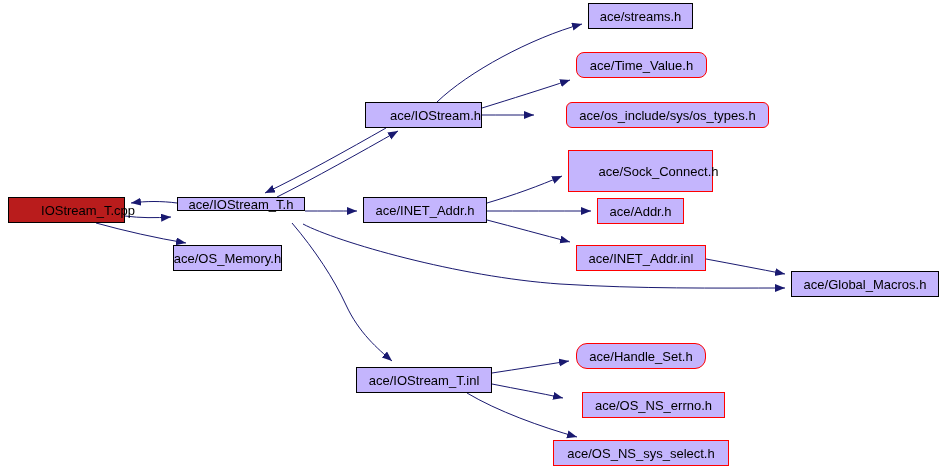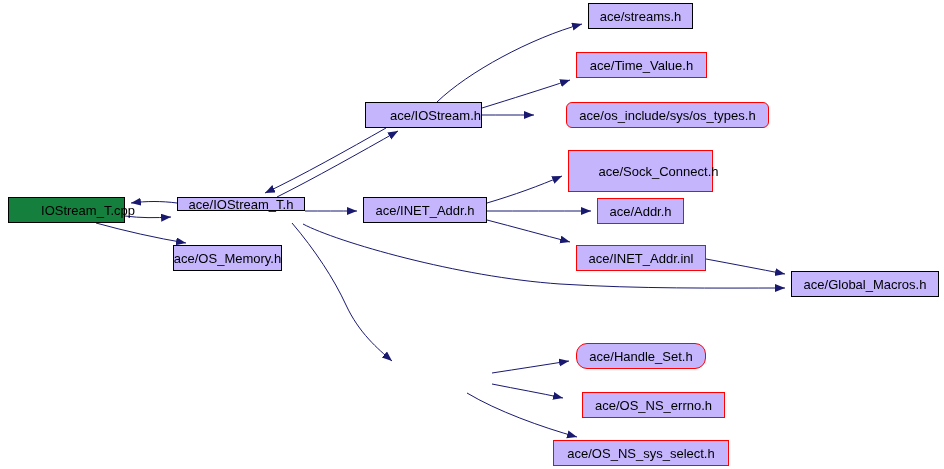--- a/index.html
+++ b/index.html
@@ -37,21 +37,21 @@
     justify-content: center;
     font-size: 13px;
     color: #000000;
     white-space: nowrap;
     cursor: pointer;
   }
   .node.external {
     border-color: #ff0000;
   }
   .node.current {
-    background: #15803d;
+    background: #b91c1c;
     border-color: #000000;
     cursor: default;
     padding-left: 43px;
   }
 </style>
 </head>
 <body>
 
 <div class="canvas">
 
@@ -94,21 +94,21 @@
   </div>
 
   <div class="node" style="left:365px; top:102px; width:117px; height:26px;justify-content:flex-end;">
     <span>ace/IOStream.h</span>
   </div>
 
   <div class="node" style="left:588px; top:3px; width:105px; height:26px;">
     <span>ace/streams.h</span>
   </div>
 
-  <div class="node external" style="left:576px; top:52px; width:131px; height:26px;">
+  <div class="node external" style="left:576px; top:52px; width:131px; height:26px;border-radius:8px;">
     <span>ace/Time_Value.h</span>
   </div>
 
   <div class="node external" style="left:566px; top:102px; width:203px; height:26px;border-radius:6px;">
     <span>ace/os_include/sys/os_types.h</span>
   </div>
 
   <div class="node external" style="left:568px; top:150px; width:145px; height:42px;padding-left:36px;">
     <span>ace/Sock_Connect.h</span>
   </div>
@@ -122,20 +122,23 @@
   </div>
 
   <div class="node external" style="left:576px; top:245px; width:130px; height:26px;">
     <span>ace/INET_Addr.inl</span>
   </div>
 
   <div class="node" style="left:791px; top:271px; width:148px; height:26px;">
     <span>ace/Global_Macros.h</span>
   </div>
 
+  <div class="node" style="left:356px; top:367px; width:136px; height:26px;">
+    <span>ace/IOStream_T.inl</span>
+  </div>
 
   <div class="node external" style="left:576px; top:343px; width:130px; height:26px;border-radius:11px;">
     <span>ace/Handle_Set.h</span>
   </div>
 
   <div class="node external" style="left:570px; top:392px; width:143px; height:26px;margin-left:12px;">
     <span>ace/OS_NS_errno.h</span>
   </div>
 
   <div class="node external" style="left:553px; top:440px; width:176px; height:26px;">

